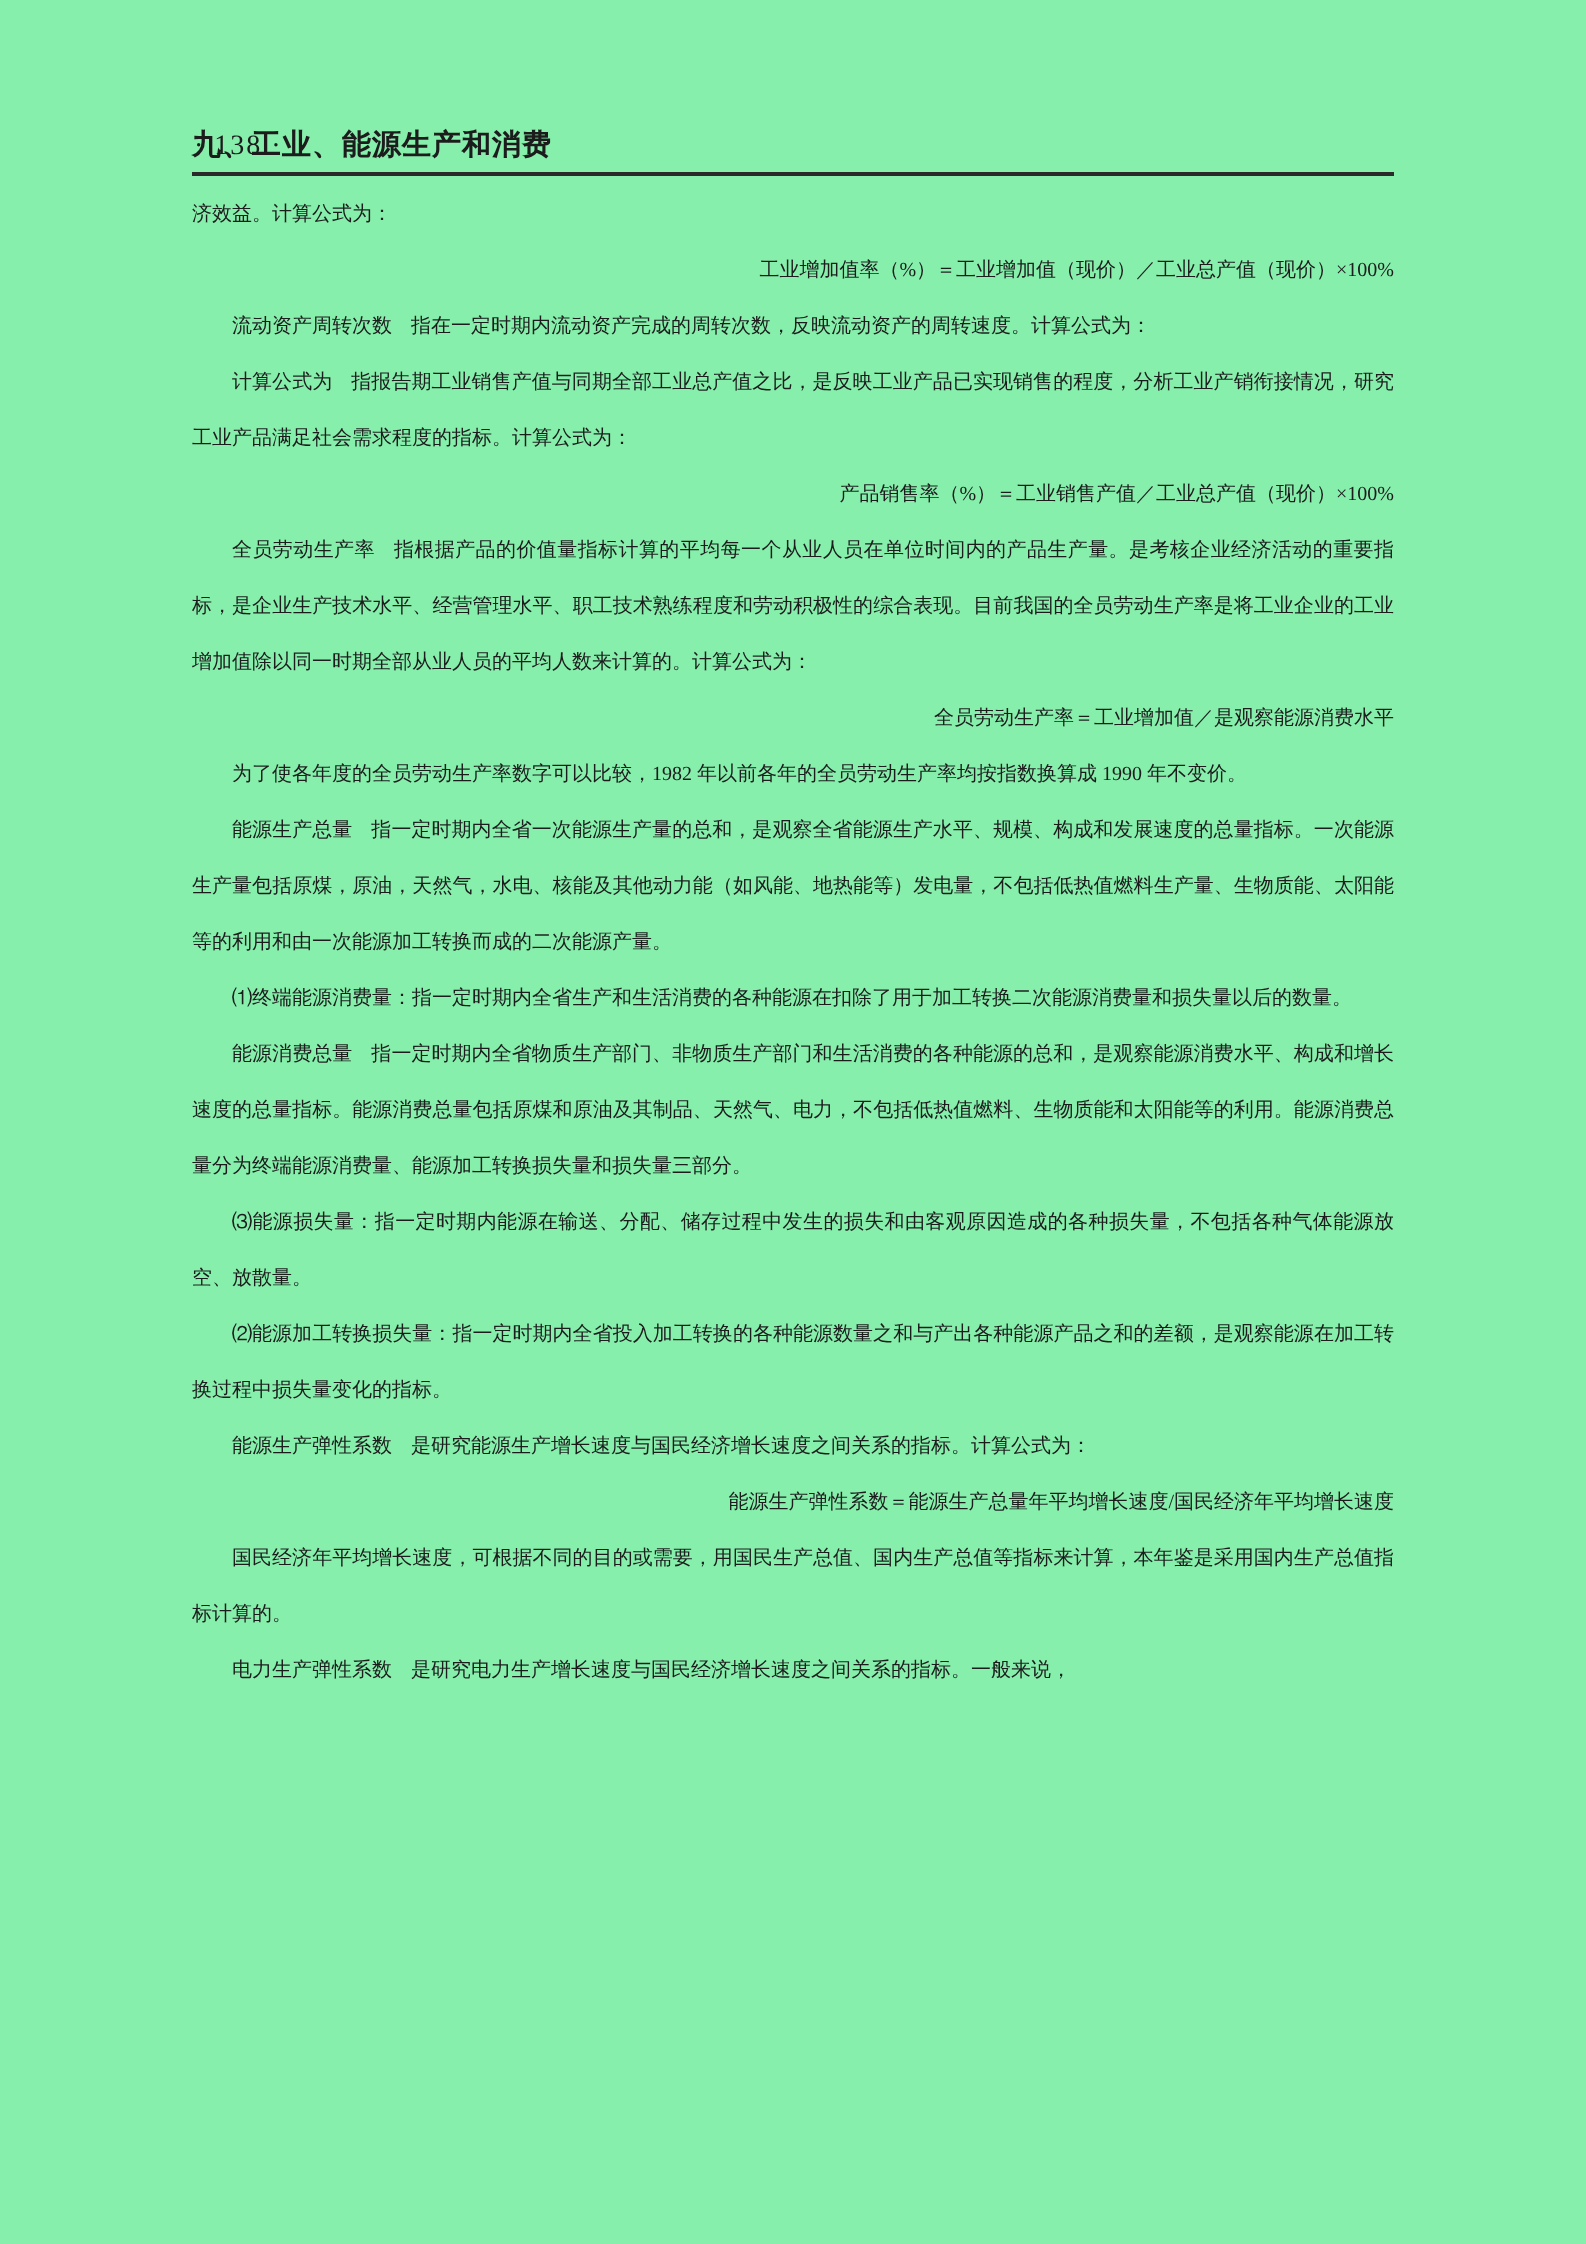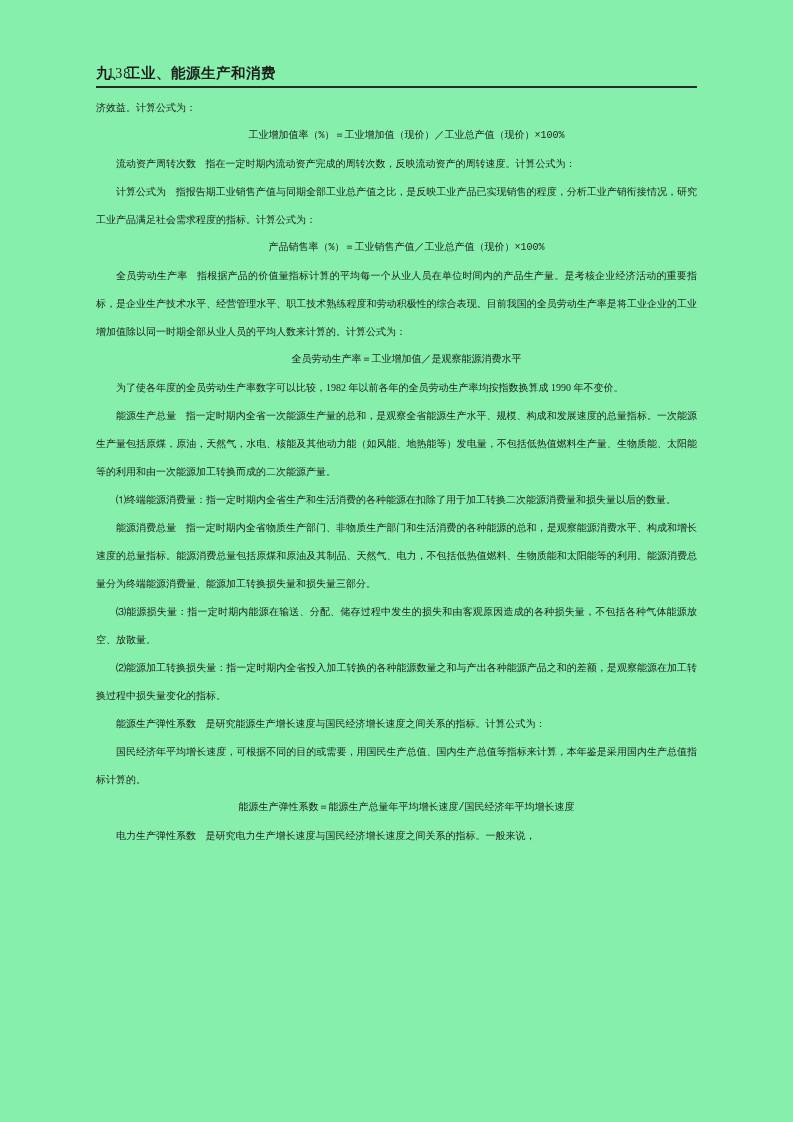--- a/index.html
+++ b/index.html
@@ -54,22 +54,21 @@
     margin: 0;
     padding: 0;
   }
   p.para {
     text-indent: 2em;
   }
   p.continuation {
     text-indent: 0;
   }
   p.formula {
-    text-align: center;
-    font-family: Liberation Mono, monospace;
+    text-align: right;
   }
   .term {
     font-weight: normal;
     padding-right: 0.95em;
   }
 </style>
 </head>
 <body>
 
 <div class="page">
@@ -87,17 +86,17 @@
       <p class="para formula"><span>产品销售率（%）＝工业销售产值／工业总产值（现价）×100%</span></p>
       <p class="para term"><b class="term">全员劳动生产率</b><span>指根据产品的价值量指标计算的平均每一个从业人员在单位时间内的产品生产量。是考核企业经济活动的重要指标，是企业生产技术水平、经营管理水平、职工技术熟练程度和劳动积极性的综合表现。目前我国的全员劳动生产率是将工业企业的工业增加值除以同一时期全部从业人员的平均人数来计算的。计算公式为：</span></p>
       <p class="para formula"><span>全员劳动生产率＝工业增加值／是观察能源消费水平</span></p>
       <p class="para plain"><span>为了使各年度的全员劳动生产率数字可以比较，1982 年以前各年的全员劳动生产率均按指数换算成 1990 年不变价。</span></p>
       <p class="para term"><b class="term">能源生产总量</b><span>指一定时期内全省一次能源生产量的总和，是观察全省能源生产水平、规模、构成和发展速度的总量指标。一次能源生产量包括原煤，原油，天然气，水电、核能及其他动力能（如风能、地热能等）发电量，不包括低热值燃料生产量、生物质能、太阳能等的利用和由一次能源加工转换而成的二次能源产量。</span></p>
       <p class="para plain"><span>⑴终端能源消费量：指一定时期内全省生产和生活消费的各种能源在扣除了用于加工转换二次能源消费量和损失量以后的数量。</span></p>
       <p class="para term"><b class="term">能源消费总量</b><span>指一定时期内全省物质生产部门、非物质生产部门和生活消费的各种能源的总和，是观察能源消费水平、构成和增长速度的总量指标。能源消费总量包括原煤和原油及其制品、天然气、电力，不包括低热值燃料、生物质能和太阳能等的利用。能源消费总量分为终端能源消费量、能源加工转换损失量和损失量三部分。</span></p>
       <p class="para plain"><span>⑶能源损失量：指一定时期内能源在输送、分配、储存过程中发生的损失和由客观原因造成的各种损失量，不包括各种气体能源放空、放散量。</span></p>
       <p class="para plain"><span>⑵能源加工转换损失量：指一定时期内全省投入加工转换的各种能源数量之和与产出各种能源产品之和的差额，是观察能源在加工转换过程中损失量变化的指标。</span></p>
       <p class="para term"><b class="term">能源生产弹性系数</b><span>是研究能源生产增长速度与国民经济增长速度之间关系的指标。计算公式为：</span></p>
+      <p class="para formula"><span>能源生产弹性系数＝能源生产总量年平均增长速度/国民经济年平均增长速度</span></p>
       <p class="para plain"><span>国民经济年平均增长速度，可根据不同的目的或需要，用国民生产总值、国内生产总值等指标来计算，本年鉴是采用国内生产总值指标计算的。</span></p>
-      <p class="para formula"><span>能源生产弹性系数＝能源生产总量年平均增长速度/国民经济年平均增长速度</span></p>
       <p class="para term"><b class="term">电力生产弹性系数</b><span>是研究电力生产增长速度与国民经济增长速度之间关系的指标。一般来说，</span></p>
     </main>
 </div>
 
 </body></html>

